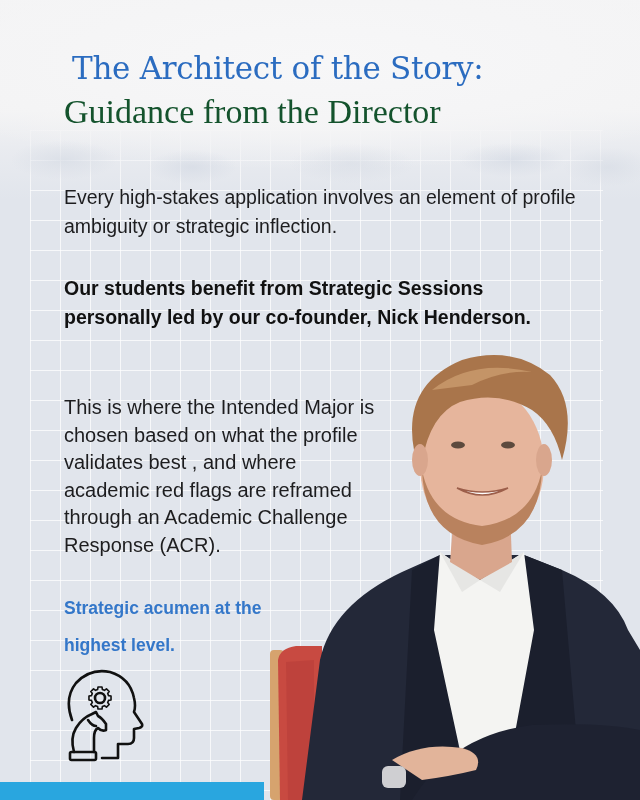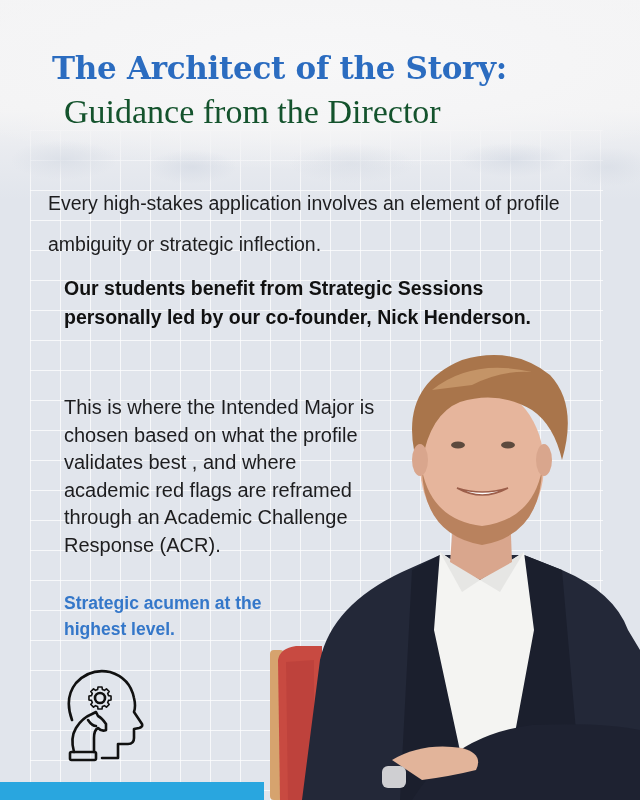--- a/index.html
+++ b/index.html
@@ -21,33 +21,33 @@
   .header-wash::after {
     content:""; position:absolute; left:0; right:0; top:118px; height:70px;
     background:
       radial-gradient(ellipse 12% 40% at 10% 60%, rgba(210,216,226,0.55), transparent 70%),
       radial-gradient(ellipse 10% 35% at 30% 70%, rgba(205,212,224,0.5), transparent 70%),
       radial-gradient(ellipse 14% 40% at 55% 65%, rgba(210,216,226,0.45), transparent 70%),
       radial-gradient(ellipse 12% 35% at 80% 60%, rgba(205,212,224,0.5), transparent 70%),
       radial-gradient(ellipse 10% 40% at 95% 70%, rgba(210,216,226,0.5), transparent 70%);
   }
   .title-1 {
-    position:absolute; left:52px; top:50px; margin:0;
-    font-family:"DejaVu Serif", serif; font-weight:bold; font-size:31px; letter-spacing:-0.3px;
+    position:absolute; left:72px; top:50px; margin:0;
+    font-family:"DejaVu Serif", serif; font-weight:normal; font-size:31px; letter-spacing:-0.3px;
     color:#2b6cc0; white-space:nowrap;
   }
   .title-2 {
     position:absolute; left:64px; top:93px; margin:0;
     font-family:"Liberation Serif", serif; font-weight:normal; font-size:34px;
     color:#14532d; white-space:nowrap;
   }
-  .p1 { position:absolute; left:48px; top:183px; width:520px; margin:0; font-size:19.5px; line-height:41px; color:#1d1d1f; }
+  .p1 { position:absolute; left:64px; top:183px; width:520px; margin:0; font-size:19.5px; line-height:29px; color:#1d1d1f; }
   .p2 { position:absolute; left:64px; top:274px; width:500px; margin:0; font-size:19.5px; line-height:29px; font-weight:bold; color:#111; }
   .p3 { position:absolute; left:64px; top:394px; width:320px; margin:0; font-size:20px; line-height:27.5px; color:#1d1d1f; }
-  .p4 { position:absolute; left:64px; top:590px; width:260px; margin:0; font-size:17.5px; line-height:26px; font-weight:bold; color:#3477c9; }
+  .p4 { position:absolute; left:64px; top:590px; width:260px; margin:0; font-size:17.5px; line-height:37px; font-weight:bold; color:#3477c9; }
   .bottom-bar { position:absolute; left:0; top:782px; width:264px; height:18px; background:#29a6df; }
   .icon { position:absolute; left:62px; top:668px; width:82px; height:95px; }
   .photo { position:absolute; left:262px; top:330px; width:378px; height:470px; }
 </style>
 </head>
 <body>
 
 <div class="canvas">
   <div class="grid"></div>
   <div class="header-wash"></div>

